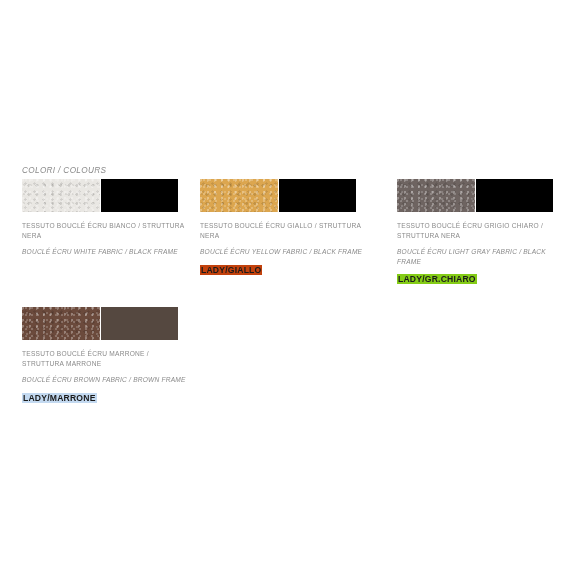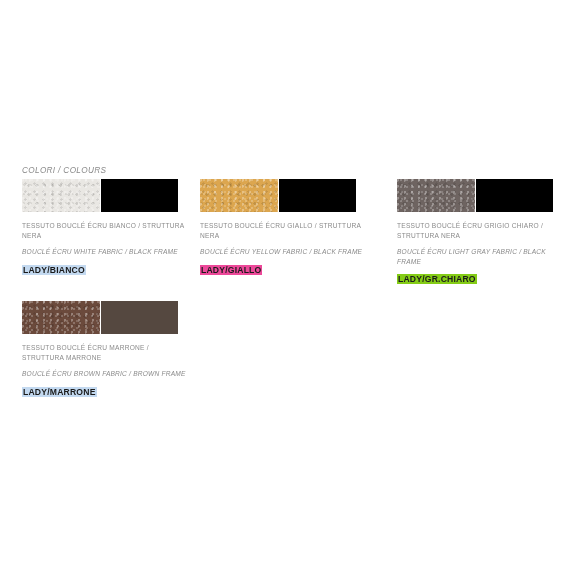--- a/index.html
+++ b/index.html
@@ -45,21 +45,21 @@
 
   .color-card {
     position: absolute;
     width: 175px;
   }
 
   .color-card.col-1 { left: 22px; }
   .color-card.col-2 { left: 200px; }
   .color-card.col-3 { left: 397px; }
   .color-card.row-1 { top: 0px; }
-  .color-card.row-2 { top: 122px; }
+  .color-card.row-2 { top: 128px; }
 
   .swatch {
     display: flex;
     width: 156px;
     height: 33px;
     line-height: 0;
   }
 
   .swatch-half {
     width: 78px;
@@ -129,32 +129,31 @@
   <div class="grid">
 
     <div class="color-card col-1 row-1">
       <div class="swatch">
         <div class="swatch-half fabric" style="background-color: rgb(233, 231, 227);"></div>
         <div class="swatch-divider"></div>
         <div class="swatch-half frame" style="background-color: rgb(0, 0, 0);"></div>
       </div>
       <div class="desc-it" style="color: rgb(138, 138, 138);">TESSUTO BOUCLÉ ÉCRU BIANCO / STRUTTURA NERA</div>
       <div class="desc-en" style="color: rgb(138, 138, 138);">BOUCLÉ ÉCRU WHITE FABRIC / BLACK FRAME</div>
-      <div><span class="code" style="background: rgb(195, 217, 240); color: rgb(26, 26, 26);">LADY/BIANCO</span></div>
     </div>
 
     <div class="color-card col-2 row-1">
       <div class="swatch">
         <div class="swatch-half fabric" style="background-color: rgb(220, 166, 79);"></div>
         <div class="swatch-divider"></div>
         <div class="swatch-half frame" style="background-color: rgb(0, 0, 0);"></div>
       </div>
       <div class="desc-it" style="color: rgb(138, 138, 138);">TESSUTO BOUCLÉ ÉCRU GIALLO / STRUTTURA NERA</div>
       <div class="desc-en" style="color: rgb(138, 138, 138);">BOUCLÉ ÉCRU YELLOW FABRIC / BLACK FRAME</div>
-      <div><span class="code" style="background: #ec4899; color: rgb(26, 26, 26);">LADY/GIALLO</span></div>
+      <div><span class="code" style="background: #c2410c; color: rgb(26, 26, 26);">LADY/GIALLO</span></div>
     </div>
 
     <div class="color-card col-3 row-1">
       <div class="swatch">
         <div class="swatch-half fabric" style="background-color: rgb(110, 100, 97);"></div>
         <div class="swatch-divider"></div>
         <div class="swatch-half frame" style="background-color: rgb(0, 0, 0);"></div>
       </div>
       <div class="desc-it" style="color: rgb(138, 138, 138);">TESSUTO BOUCLÉ ÉCRU GRIGIO CHIARO / STRUTTURA NERA</div>
       <div class="desc-en" style="color: rgb(138, 138, 138);">BOUCLÉ ÉCRU LIGHT GRAY FABRIC / BLACK FRAME</div>

